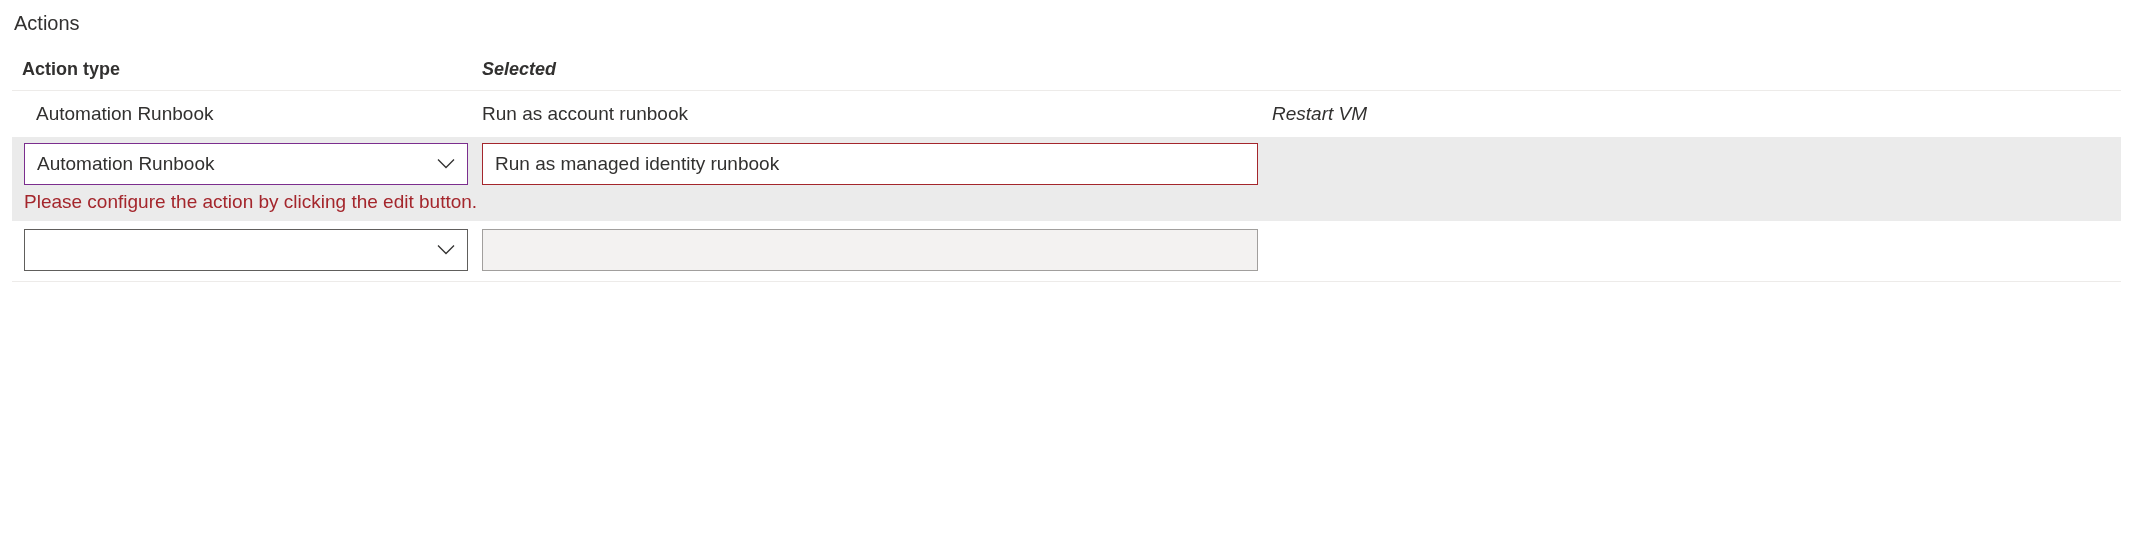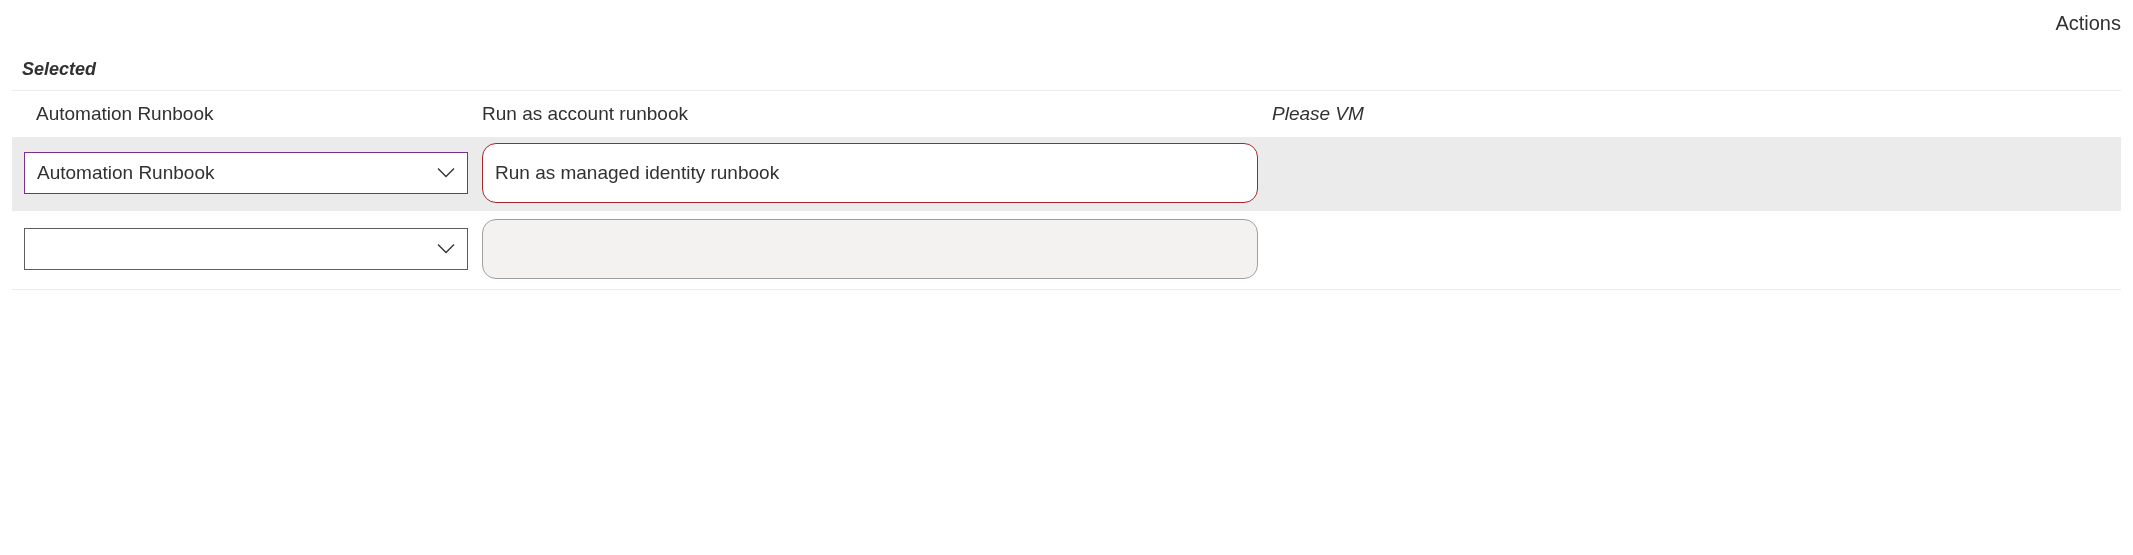--- a/index.html
+++ b/index.html
@@ -13,21 +13,20 @@
       color: #323130;
       background: #ffffff;
       padding: 12px;
     }
     .section-title {
       font-size: 20px;
       font-weight: 400;
       color: #323130;
       margin-bottom: 14px;
       margin-left: 2px;
-      text-align: right;
     }
     .table {
       width: 100%;
     }
     .header-row {
       display: flex;
       padding: 10px 0 10px 10px;
       border-bottom: 1px solid #edebe9;
     }
     .header-cell {
@@ -105,27 +104,26 @@
       top: 50%;
       transform: translateY(-50%);
     }
     .chevron svg {
       width: 18px;
       height: 11px;
       display: block;
     }
     .text-input {
       background: #ffffff;
-      height: 60px;
+      height: 42px;
       display: flex;
       align-items: center;
       padding: 0 12px;
       font-size: 19px;
       width: 100%;
-      border-radius: 14px;
     }
     .text-input.red {
       border: 1px solid #a4262c;
     }
     .text-input.disabled {
       background: #f3f2f1;
       border: 1px solid #a19f9d;
       cursor: not-allowed;
     }
     .error-text {
@@ -138,27 +136,28 @@
       border-bottom: 1px solid #edebe9;
     }
   </style>
 </head>
 <body>
 
 <div class="section-title">Actions</div>
 
 <div class="table">
   <div class="header-row">
+    <div class="header-cell col-type">Action type</div>
     <div class="header-cell col-selected">Selected</div>
   </div>
 
   <div class="data-row">
     <div class="col-type">Automation Runbook</div>
     <div class="col-name">Run as account runbook</div>
-    <div class="col-selected">Please VM</div>
+    <div class="col-selected">Restart VM</div>
   </div>
 
   <div class="edit-row-wrapper">
     <div class="edit-row">
       <div class="col-type">
         <div class="dropdown purple">
           <span>Automation Runbook</span>
           <span class="chevron">
             <svg viewBox="0 0 18 11" fill="none" stroke="#323130" stroke-width="1.3">
               <path d="M1 1 L9 9 L17 1"></path>
@@ -166,20 +165,21 @@
           </span>
         </div>
       </div>
       <div class="col-name">
         <div class="text-input red">
           <span>Run as managed identity runbook</span>
         </div>
       </div>
       <div class="col-selected"></div>
     </div>
+    <div class="error-text">Please configure the action by clicking the edit button.</div>
   </div>
 
   <div class="third-row-wrapper">
     <div class="edit-row">
       <div class="col-type">
         <div class="dropdown gray">
           <span></span>
           <span class="chevron">
             <svg viewBox="0 0 18 11" fill="none" stroke="#323130" stroke-width="1.3">
               <path d="M1 1 L9 9 L17 1"></path>

